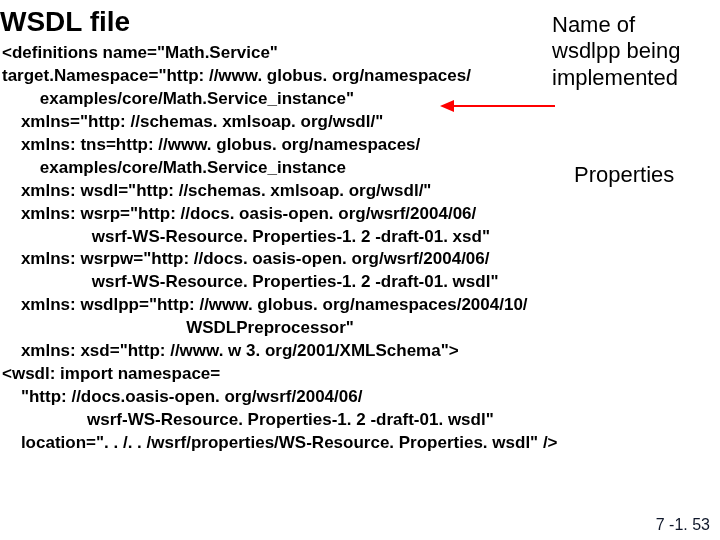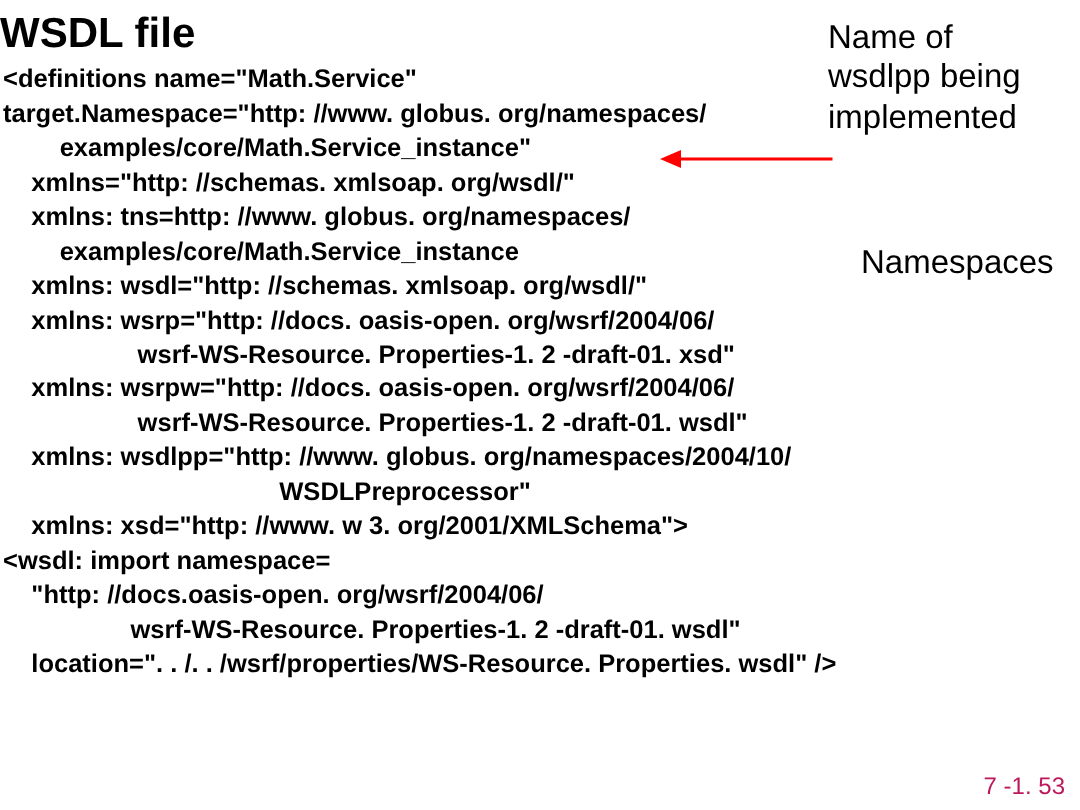--- a/index.html
+++ b/index.html
@@ -42,21 +42,21 @@
     top: 96px;
     left: 440px;
   }
   .arrow line { stroke: #ff0000; stroke-width: 2; }
   .arrow polygon { fill: #ff0000; }
   .footer {
     position: absolute;
     bottom: 6px;
     right: 10px;
     font-size: 16px;
-    color: #be185d;
+    color: #0f172a;
     margin-top: 33px;
   }
 </style>
 </head>
 <body>
 
 <div class="title">WSDL file</div>
 
 <div class="code-block">&lt;definitions name="Math.Service"
 target.Namespace="http: //www. globus. org/namespaces/
@@ -71,20 +71,20 @@
                    wsrf-WS-Resource. Properties-1. 2 -draft-01. wsdl"
     xmlns: wsdlpp="http: //www. globus. org/namespaces/2004/10/
                                        WSDLPreprocessor"
     xmlns: xsd="http: //www. w 3. org/2001/XMLSchema"&gt;
 &lt;wsdl: import namespace=
     "http: //docs.oasis-open. org/wsrf/2004/06/
                   wsrf-WS-Resource. Properties-1. 2 -draft-01. wsdl"
     location=". . /. . /wsrf/properties/WS-Resource. Properties. wsdl" /&gt;</div>
 
 <div class="annot annot1">Name of wsdlpp being implemented</div>
-<div class="annot annot2">Namespaces</div>
+<div class="annot annot2">Properties</div>
 
 <svg class="arrow" width="120" height="20">
   <line x1="115" y1="10" x2="10" y2="10"></line>
   <polygon points="0,10 14,4 14,16"></polygon>
 </svg>
 
 <div class="footer">7 -1. 53</div>
 
 </body></html>

